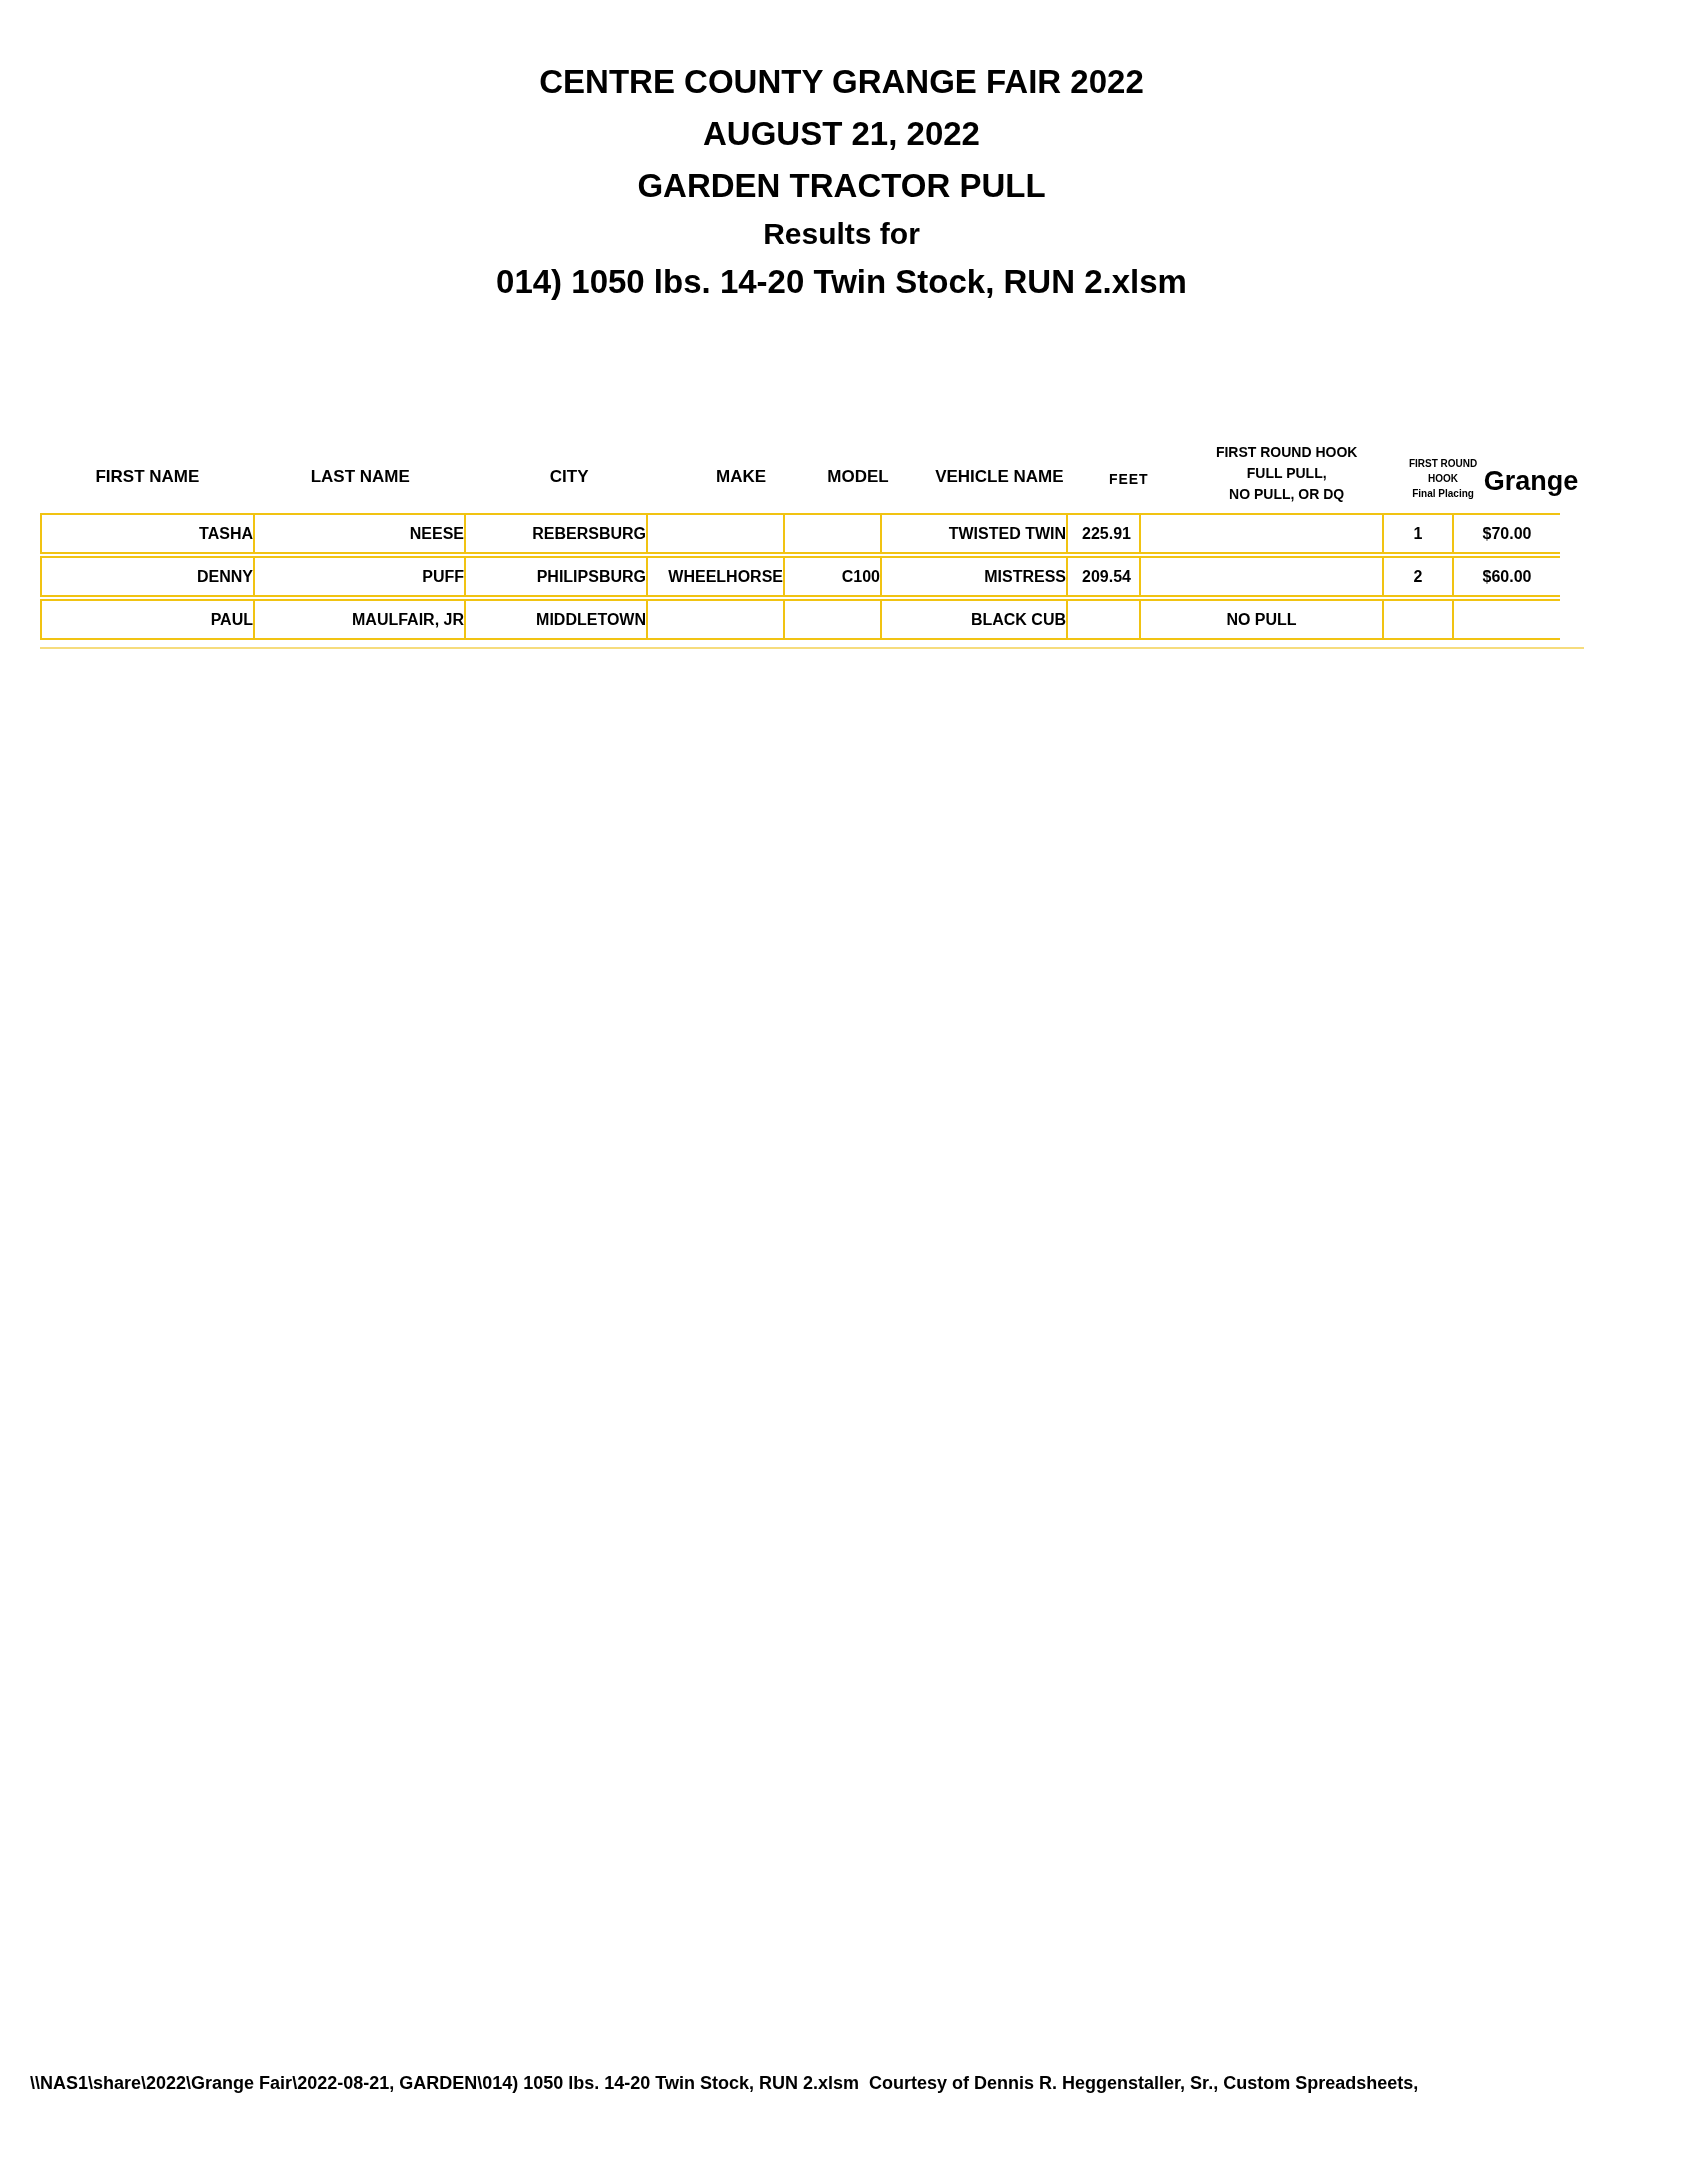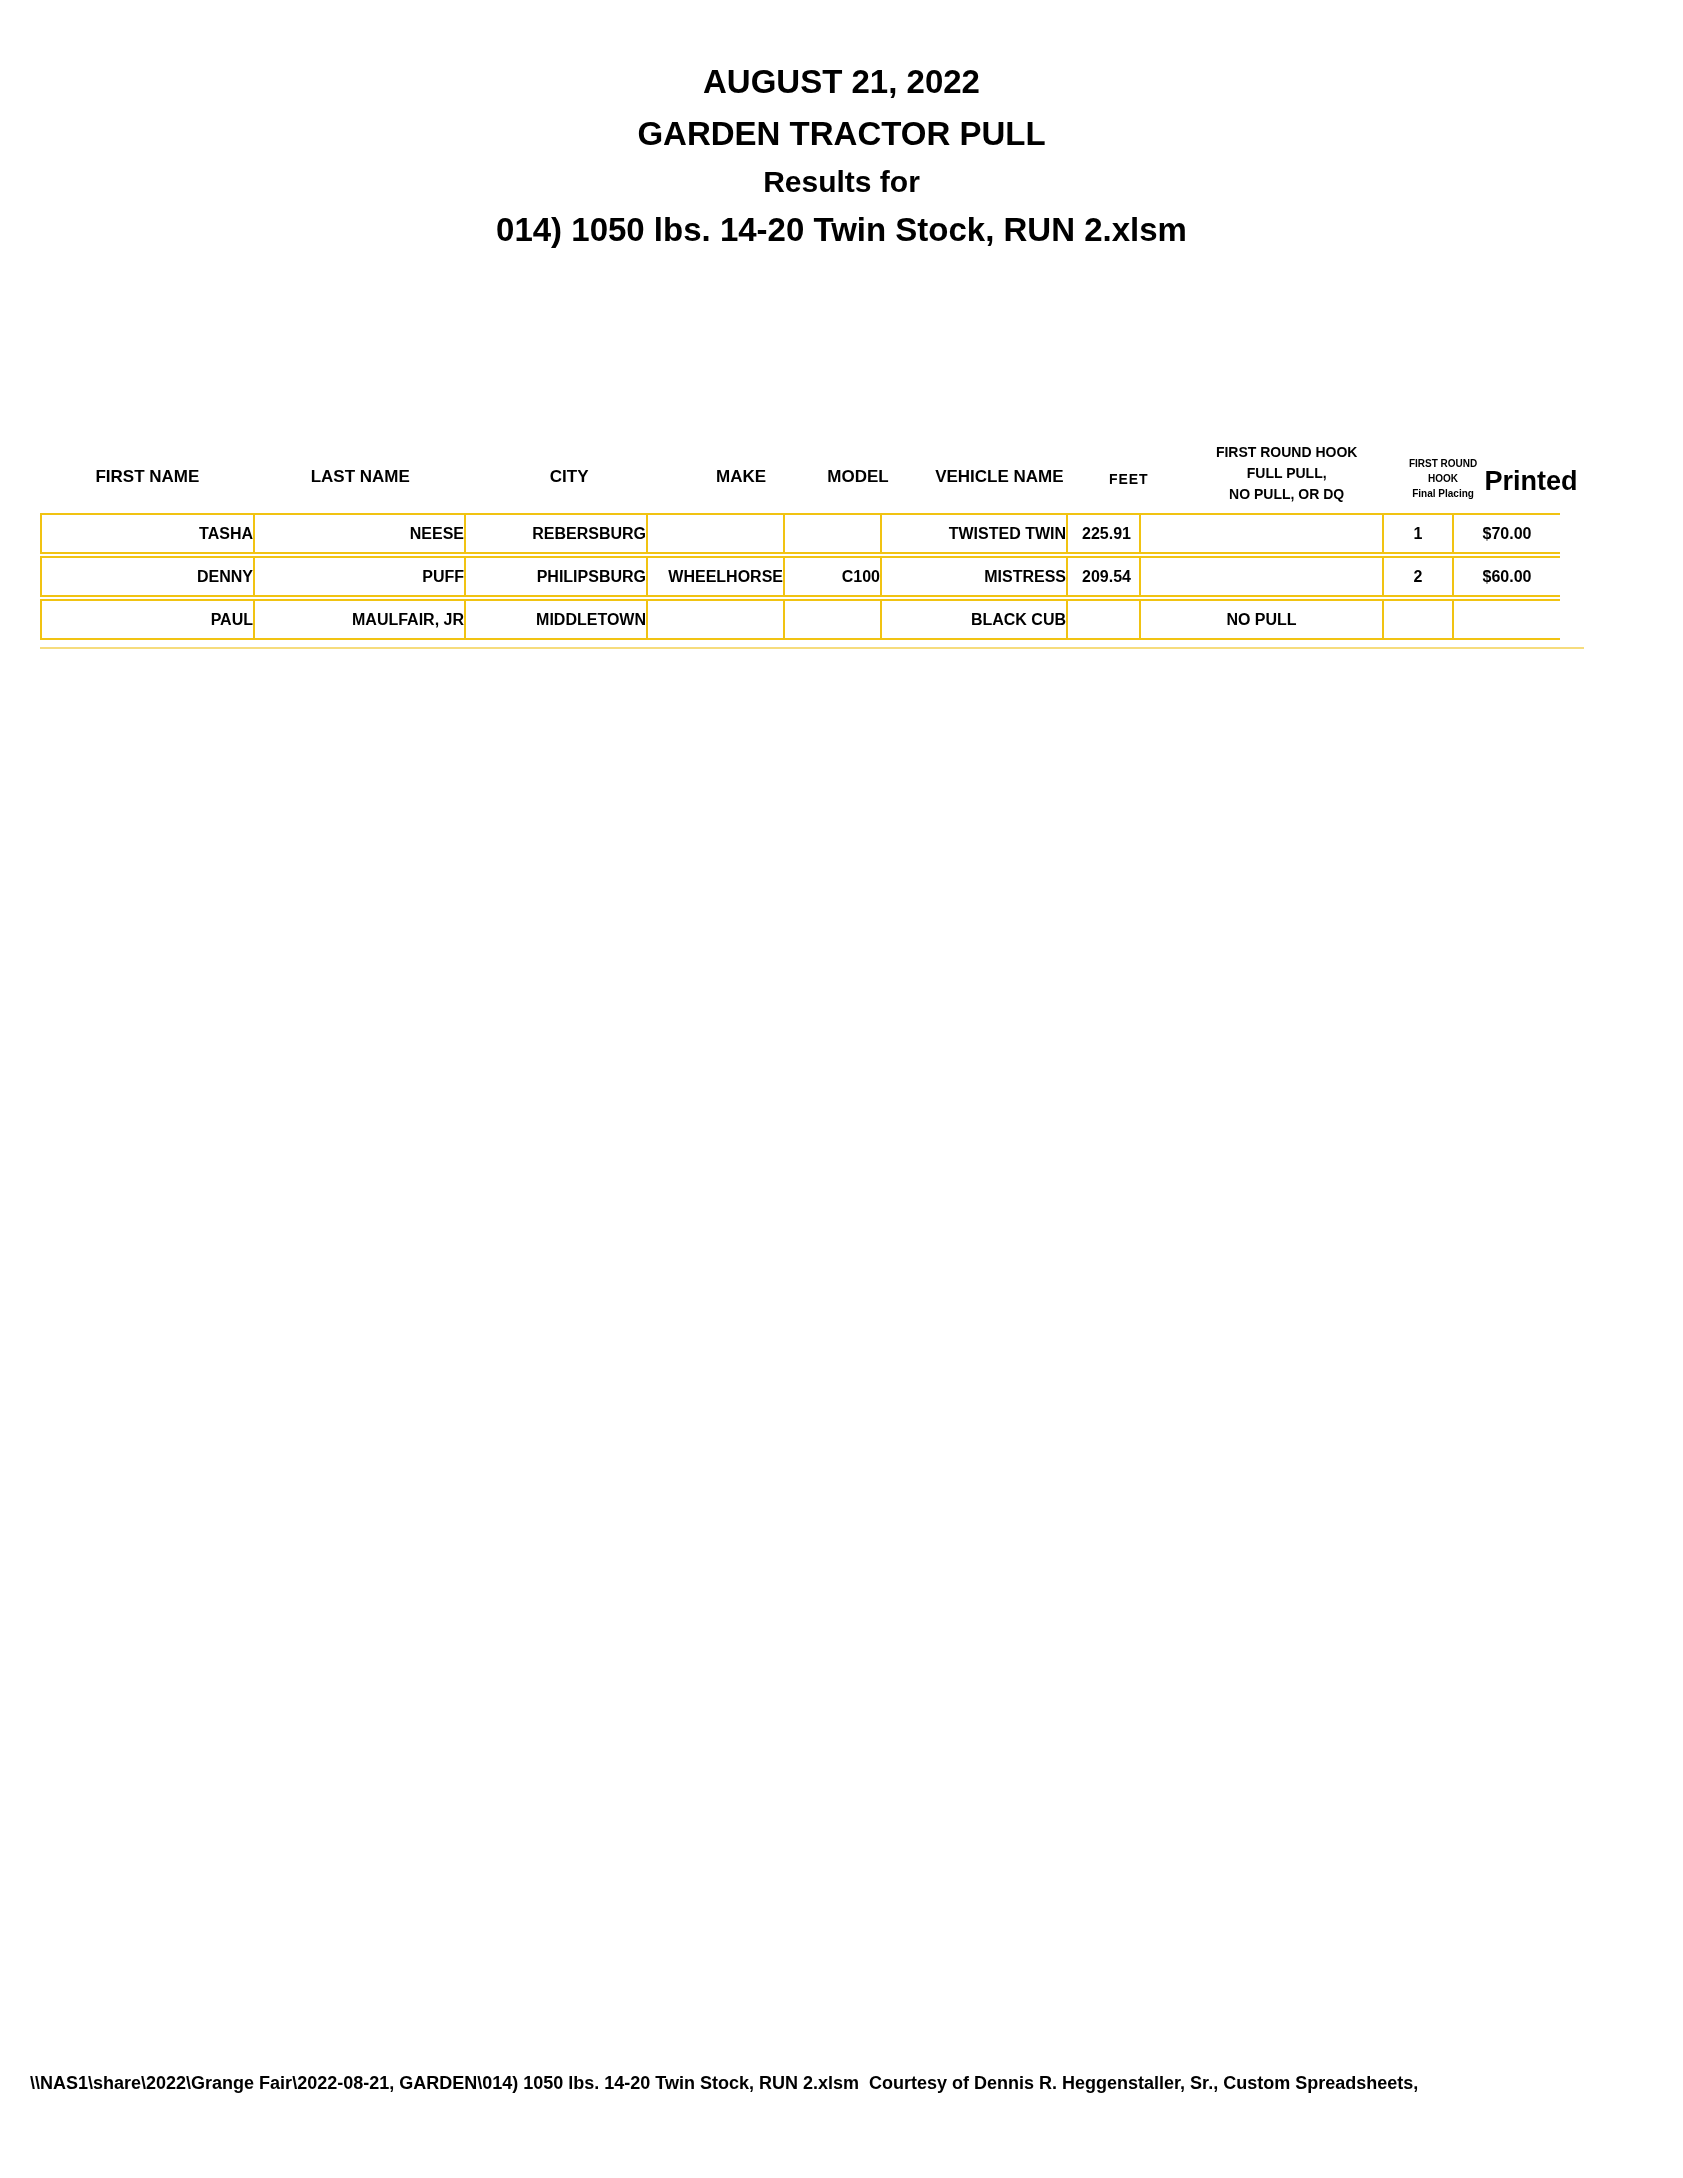--- a/index.html
+++ b/index.html
@@ -45,20 +45,21 @@
   
   .footer{position:absolute;left:30px;top:2072px;font-weight:bold;font-size:18px;}
   .f1{white-space:pre;line-height:22px;}
   .f2{margin-top:18px;line-height:22px;}
   .site{display:inline-block;width:218px;}
 </style>
 </head>
 <body>
 
 <div class="titles">
+  <div class="t-line t-big">CENTRE COUNTY GRANGE FAIR 2022</div>
   <div class="t-line t-big">AUGUST 21, 2022</div>
   <div class="t-line t-big3">GARDEN TRACTOR PULL</div>
   <div class="t-line t-med">Results for</div>
   <div class="t-line t-big">014) 1050 lbs. 14-20 Twin Stock, RUN 2.xlsm</div>
 </div>
 
 <div class="thead">
   <div class="th th-main h0">FIRST NAME</div>
   <div class="th th-main h1">LAST NAME</div>
   <div class="th th-main h2">CITY</div>
@@ -69,21 +70,21 @@
   <div class="th th-small h7">
     <div>FIRST ROUND HOOK</div>
     <div>FULL PULL,</div>
     <div>NO PULL, OR DQ</div>
   </div>
   <div class="th th-tiny h8">
     <div>FIRST ROUND</div>
     <div>HOOK</div>
     <div>Final Placing</div>
   </div>
-  <div class="th th-payout h9">Printed</div>
+  <div class="th th-payout h9">Grange</div>
 </div>
 
 <div class="tbody">
   <div class="trow">
     <div class="cell al d0">TASHA</div>
     <div class="cell al d1">NEESE</div>
     <div class="cell al d2">REBERSBURG</div>
     <div class="cell al d3"></div>
     <div class="cell al d4"></div>
     <div class="cell al d5">TWISTED TWIN</div>

